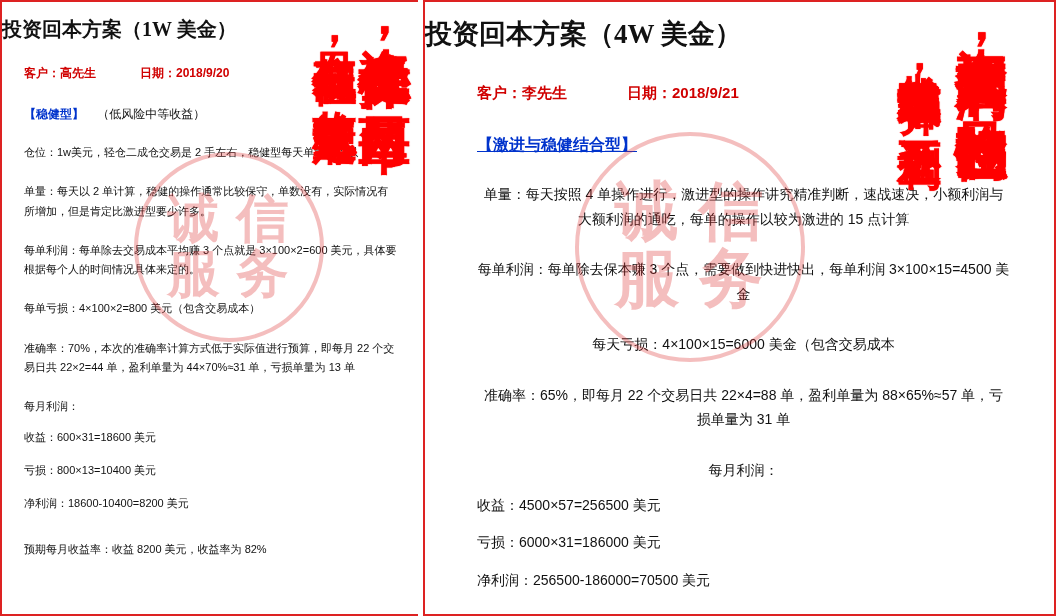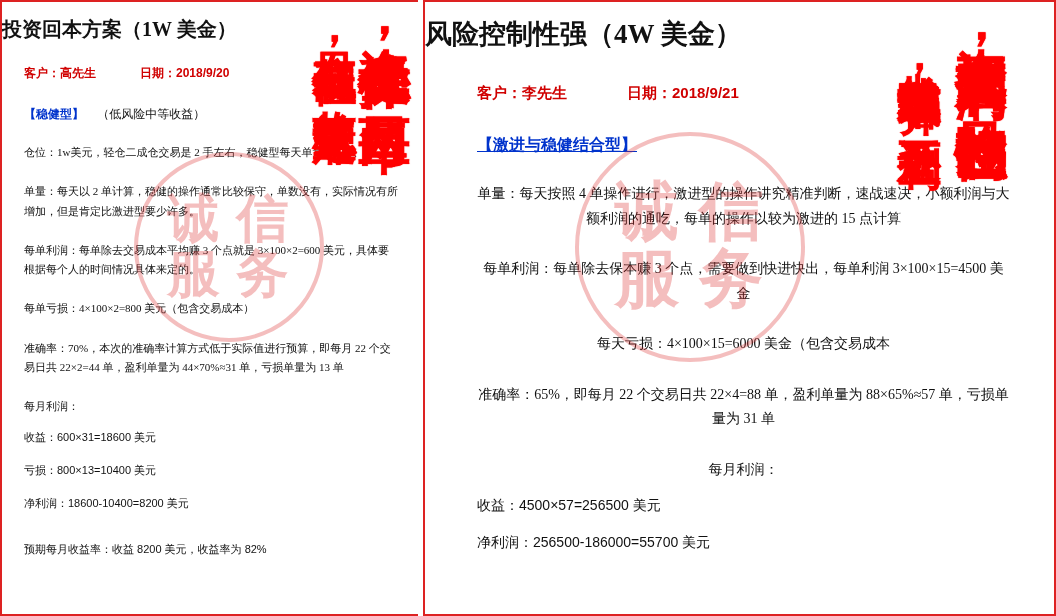--- a/index.html
+++ b/index.html
@@ -44,21 +44,20 @@
     color:#0033cc;
     font-weight:bold;
   }
   #page-left .sect-head{font-size:12px;margin:24px 0 0 22px;}
   #page-left .sect-head .sub{color:#111;font-weight:normal;margin-left:10px;}
   #page-right .sect-head{font-size:16px;margin:32px 0 0 52px;text-decoration:underline;}
 
   .para{
     color:#111;
     line-height:1.75;
-    font-family:Liberation Serif, serif;
   }
   #page-left .para{font-size:11px;margin:20px 20px 0 22px;}
   #page-right .para{font-size:14px;margin:26px 44px 0 52px;text-align:center;}
 
   .lines{color:#111;}
   #page-left .lines{font-size:11px;margin:10px 20px 0 22px;line-height:2.1;}
   #page-right .lines{font-size:14px;margin:10px 44px 0 52px;line-height:1.95;}
 
   
   .seal{
@@ -124,35 +123,36 @@
   <div class="lines" style="margin-top:22px;">预期每月收益率：收益 8200 美元，收益率为 82%</div>
 
   <div class="seal" id="seal-left">诚 信 服 务</div>
 
   <div class="overlay" id="ov-left-1">小资金稳健操作，每日两单</div>
   <div class="overlay" id="ov-left-2">只在高位和低位，收益稳定可靠</div>
 </div>
 
 <div class="page" id="page-right">
 
-  <div class="doc-title">风险控制性强（4W 美金）</div>
+  <div class="doc-title">投资回本方案（4W 美金）</div>
 
   <div class="meta">
     <span>客户：李先生</span>
     <span class="date">日期：2018/9/21</span>
   </div>
 
   <div class="sect-head">【激进与稳健结合型】</div>
 
   <div class="para">单量：每天按照 4 单操作进行，激进型的操作讲究精准判断，速战速决，小额利润与大额利润的通吃，每单的操作以较为激进的 15 点计算</div>
   <div class="para">每单利润：每单除去保本赚 3 个点，需要做到快进快出，每单利润 3×100×15=4500 美金</div>
   <div class="para">每天亏损：4×100×15=6000 美金（包含交易成本</div>
   <div class="para">准确率：65%，即每月 22 个交易日共 22×4=88 单，盈利单量为 88×65%≈57 单，亏损单量为 31 单</div>
   <div class="para">每月利润：</div>
 
   <div class="lines">收益：4500×57=256500 美元</div>
-  <div class="lines">净利润：256500-186000=55700 美元</div>
+  <div class="lines">亏损：6000×31=186000 美元</div>
+  <div class="lines">净利润：256500-186000=70500 美元</div>
 
   <div class="seal" id="seal-right">诚 信 服 务</div>
 
   <div class="overlay" id="ov-right-1">大资金把握更大的利润，风险控制性强</div>
   <div class="overlay" id="ov-right-2">中长线和短线双管齐下，还不盈利？</div>
 </div>
 
 </body></html>

